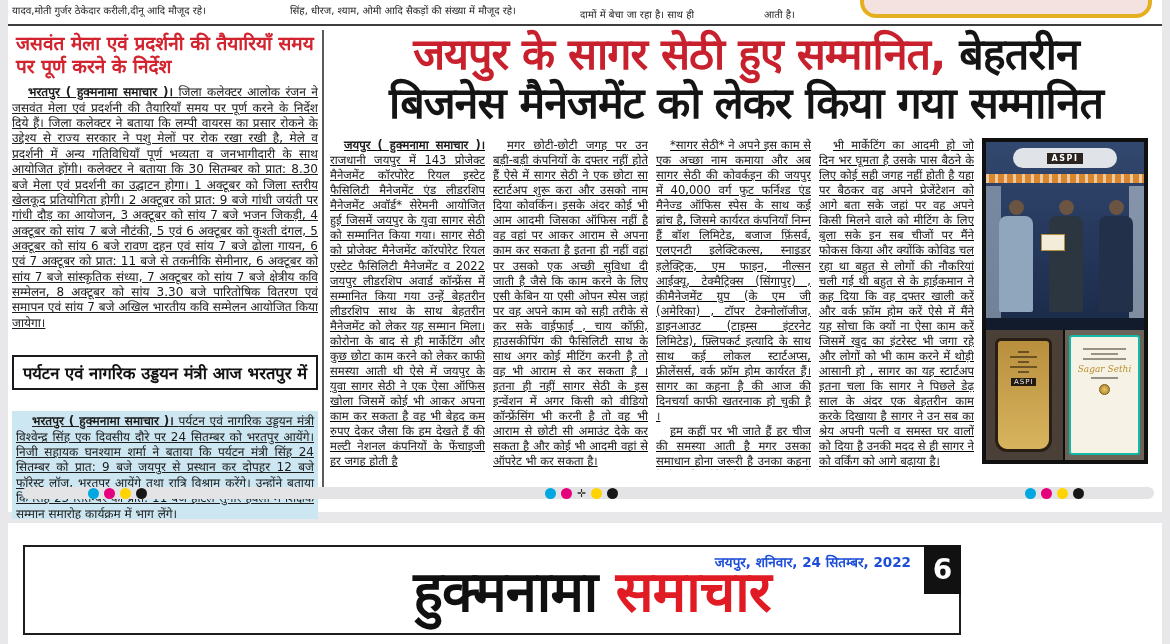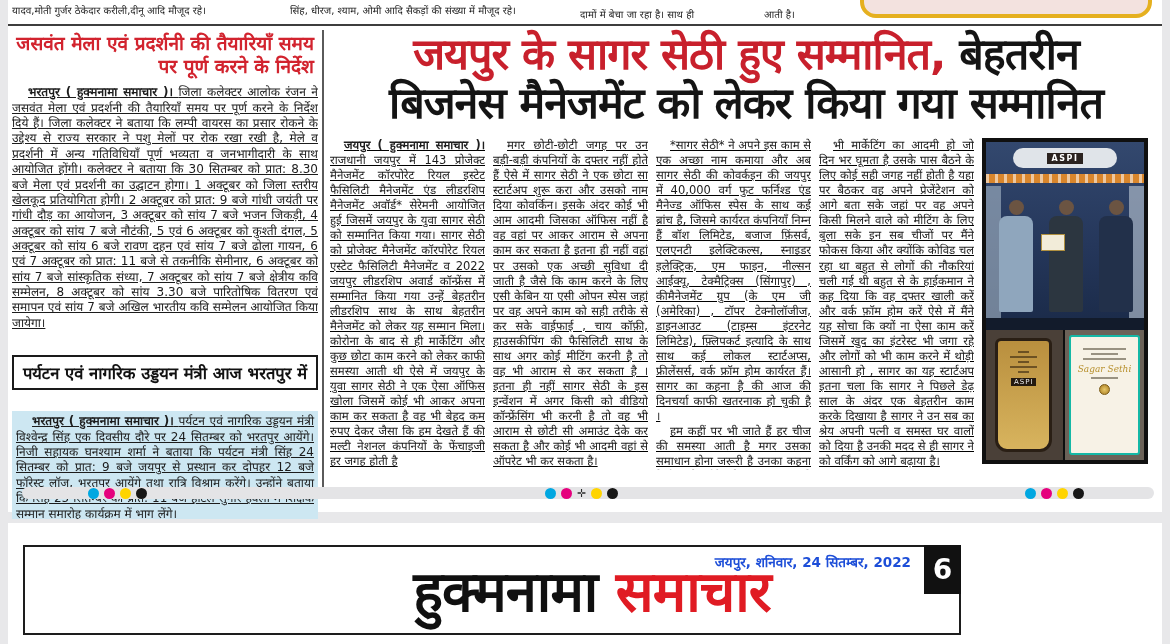--- a/index.html
+++ b/index.html
@@ -15,21 +15,21 @@
   .strip1 { left:4px; top:3px; width:272px; }
   .strip2 { left:282px; top:3px; width:288px; }
   .strip3 { left:572px; top:7px; width:184px; }
   .strip4 { left:756px; top:7px; width:92px; }
   .goldbox { position:absolute; left:852px; top:-16px; width:292px; height:34px;
              border:4px solid #e5b01f; border-radius:16px; background:#f3e2df; }
   .toprule { position:absolute; left:0; top:24px; width:1154px; height:2px; background:#3d3d3d; }
 
   
   .leftcol { position:absolute; left:4px; top:30px; width:306px; }
-  .h1-red { color:#d2232e; font-size:19px; font-weight:bold; text-align:right;
+  .h1-red { color:#d2232e; font-size:19px; font-weight:bold; text-align:left;
             line-height:1.22; padding:2px 4px 4px; }
   .body-text { font-size:12px; line-height:1.28; text-align:justify; color:#1c1c1c;text-decoration:underline; }
   .body-text p { text-indent:16px; }
   .dateline { font-weight:bold; }
   .body1 { height:252px; overflow:hidden; margin-top:3px; }
   .h2-box { border:2px solid #1a1a1a; text-align:center; font-size:16.5px; font-weight:bold;
             color:#111; padding:4px 2px; margin-top:18px; }
   .body2 { background:#cde7f2; padding:3px 4px; height:108px; overflow:hidden; margin-top:21px; }
   .vdiv { position:absolute; left:314px; top:30px; width:2px; height:468px; background:#5a5a5a; }
 

